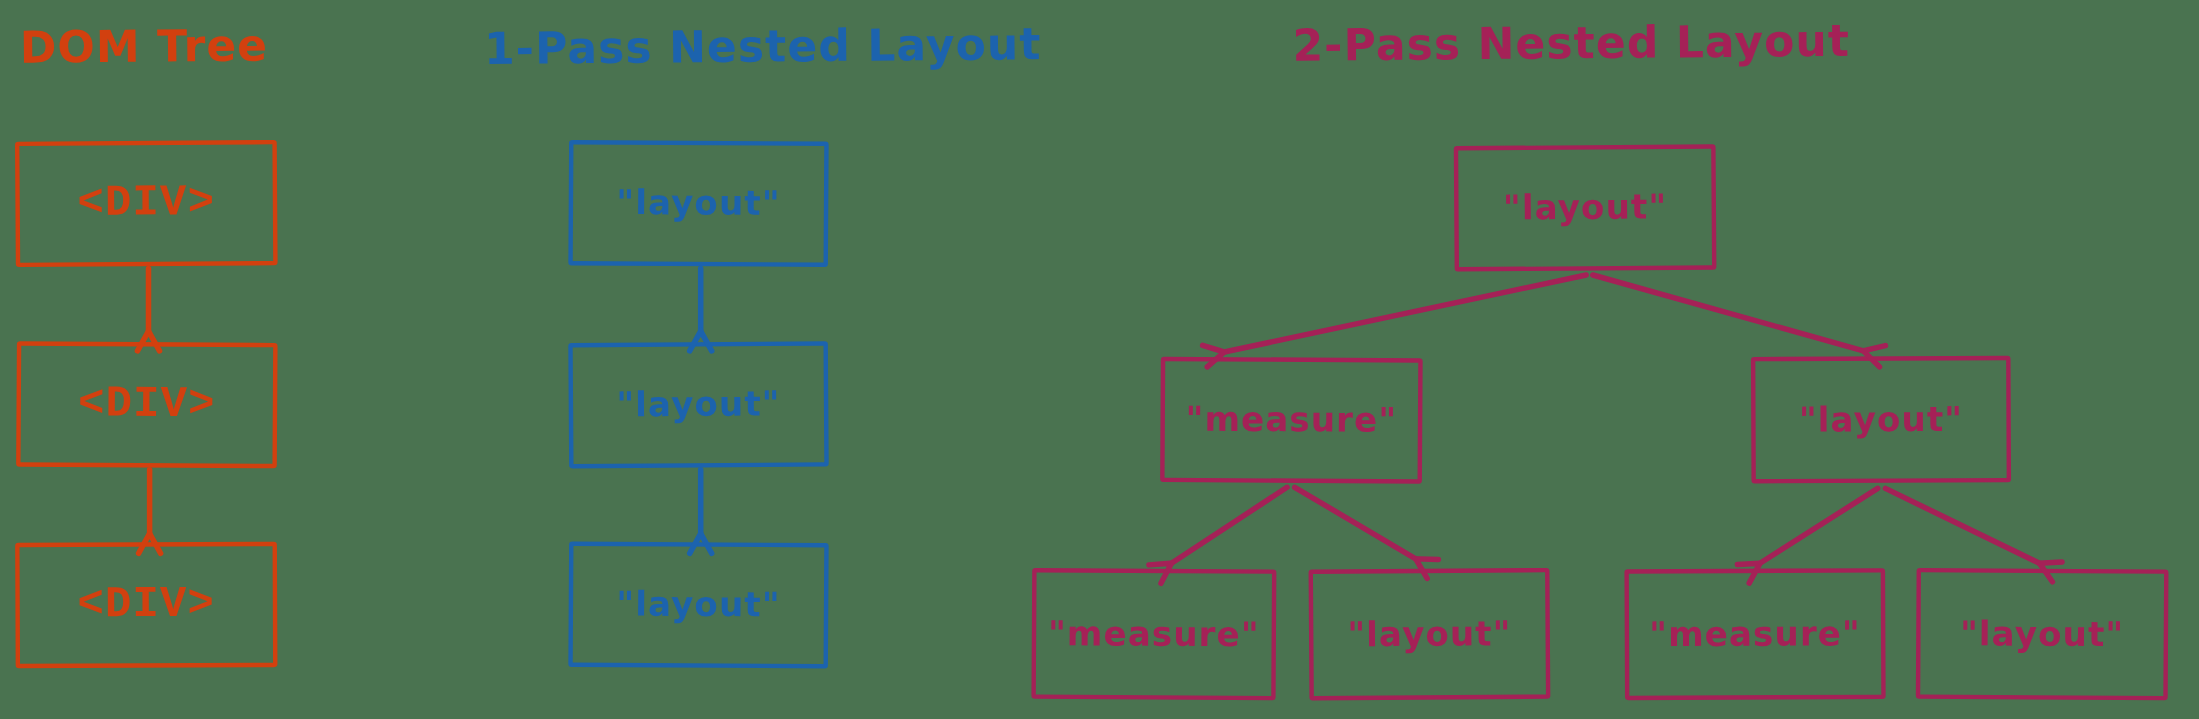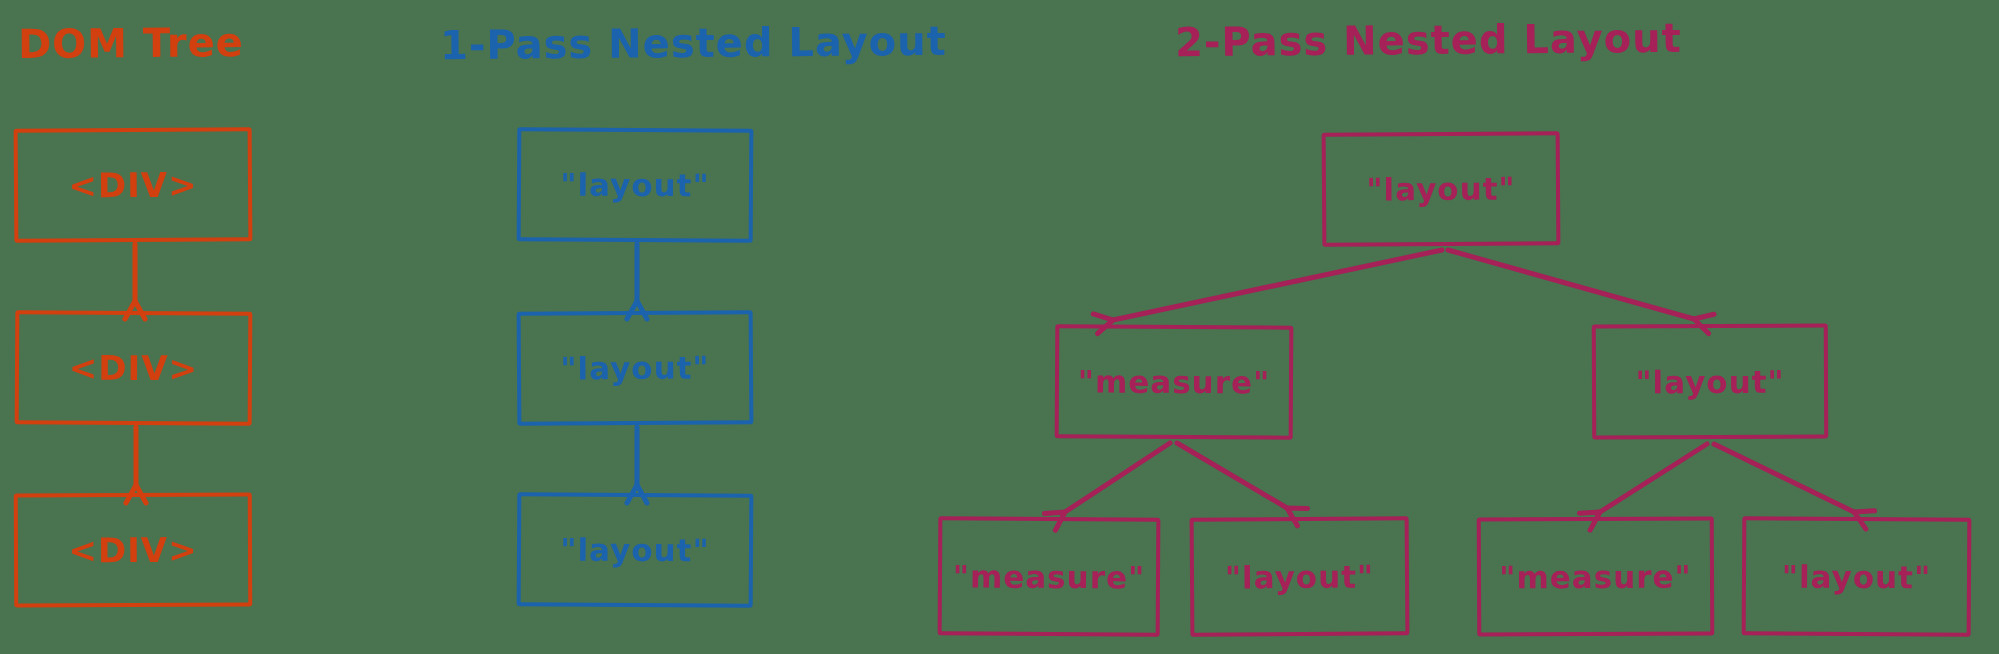--- a/index.html
+++ b/index.html
@@ -39,21 +39,21 @@
     justify-content: center;
     background: transparent;
   }
   .node .label {
     font-weight: 700;
     font-size: 31px;
     letter-spacing: 1px;
     white-space: nowrap;
   }
   .node.orange { border-color: var(--orange, #d2400f); }
-  .node.orange .label { color: var(--orange, #d2400f); font-size: 34px; }
+  .node.orange .label { color: var(--orange, #d2400f); font-size: 40px; font-family: Liberation Mono, monospace; }
   .node.blue { border-color: var(--blue, #1c63ae); }
   .node.blue .label { color: var(--blue, #1c63ae); }
   .node.pink { border-color: var(--pink, #a52157); }
   .node.pink .label { color: var(--pink, #a52157); }
 
   .r1 { transform: rotate(-0.4deg); }
   .r2 { transform: rotate(0.35deg); }
   .r3 { transform: rotate(-0.25deg); }
 
   svg.arrows {

